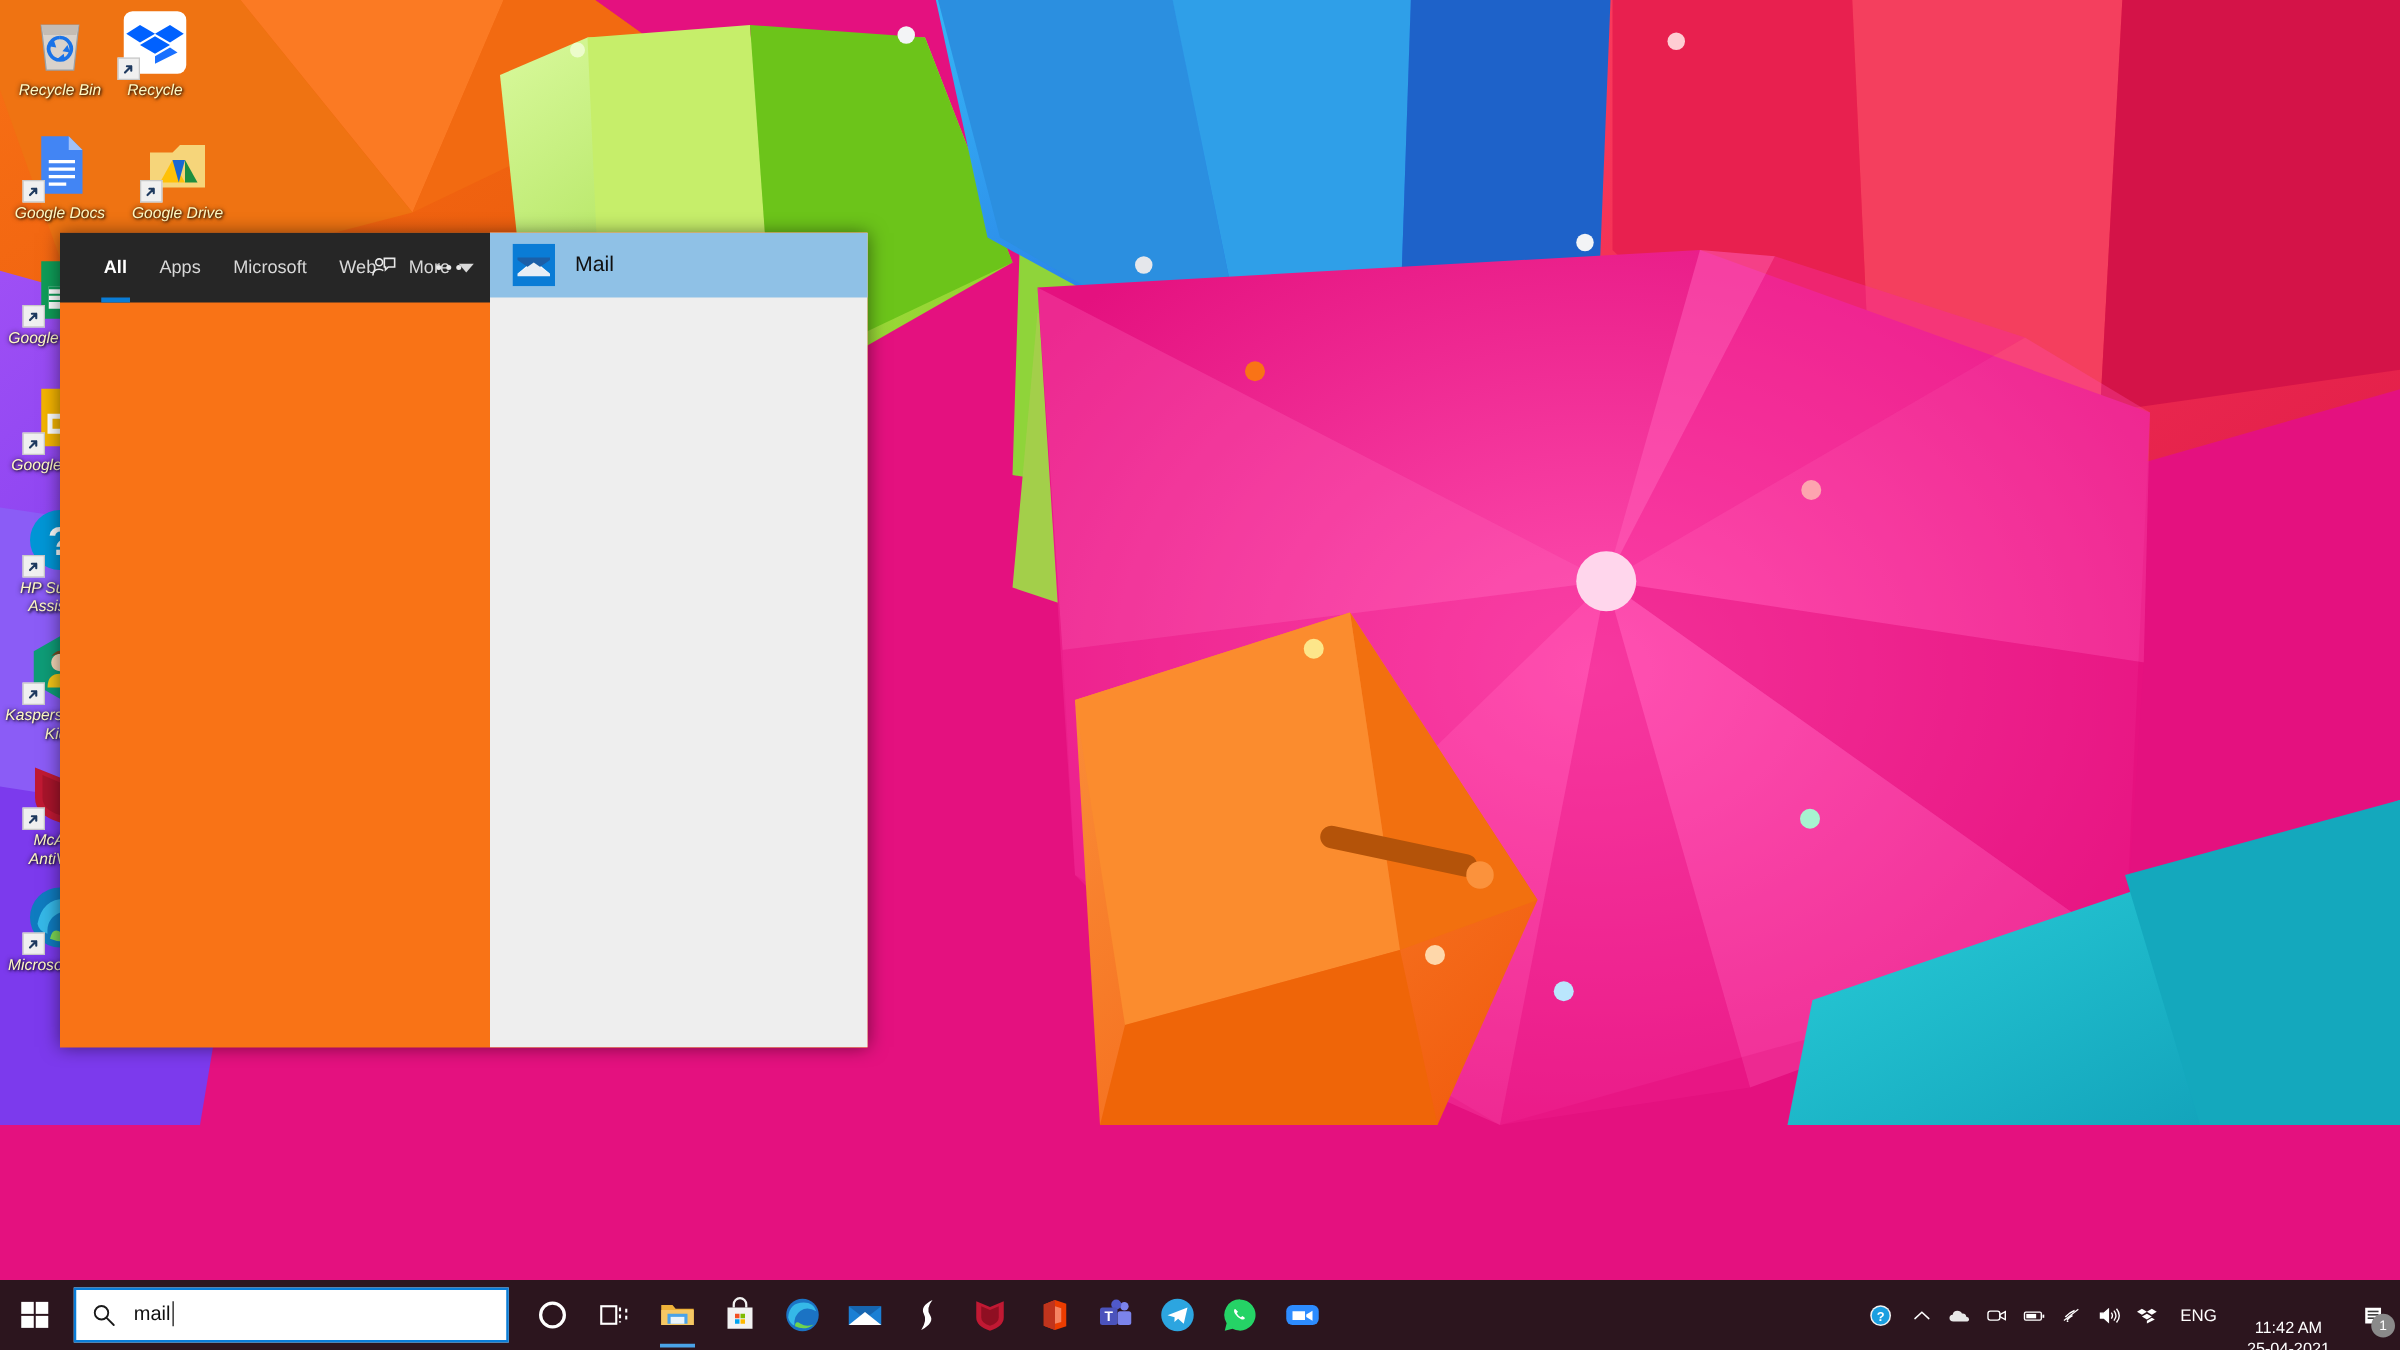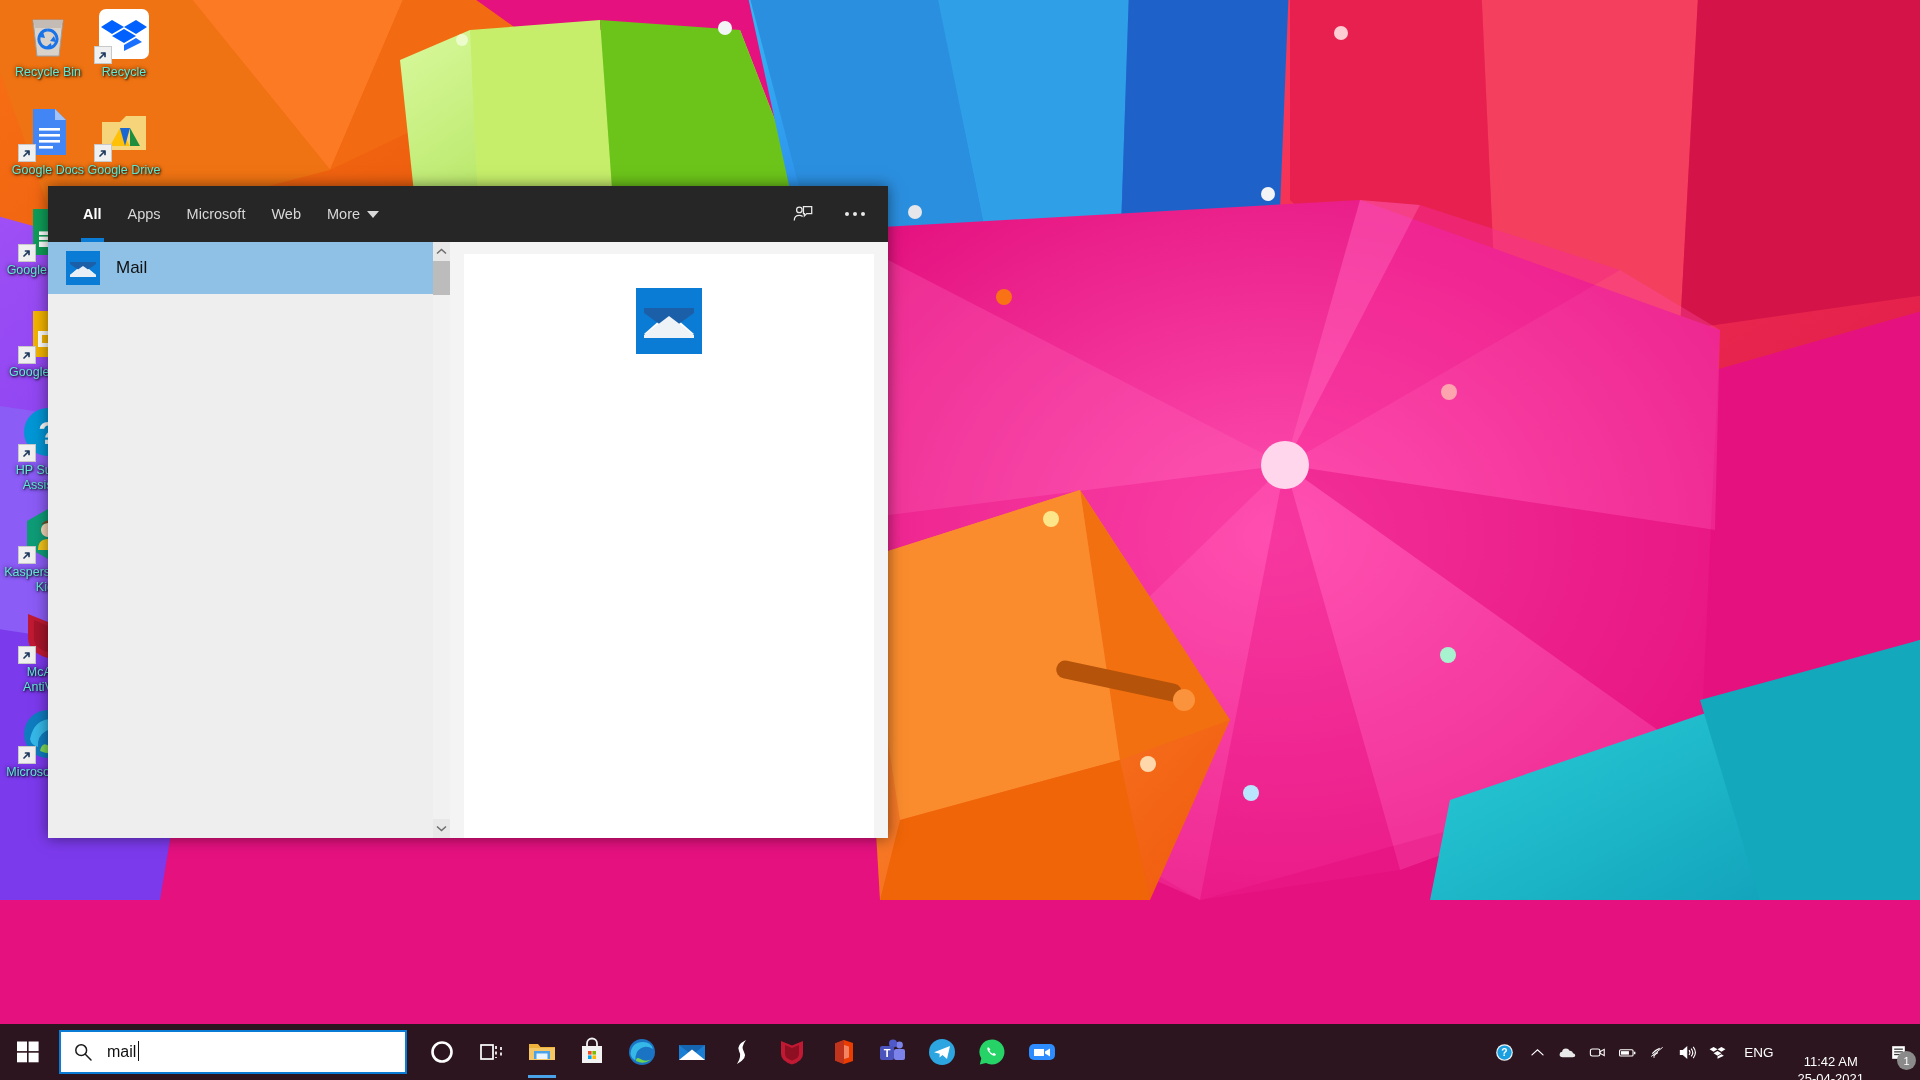--- a/index.html
+++ b/index.html
@@ -20,39 +20,40 @@
   #desktop-icons {
     position:absolute; left:0; top:0; width:180px; z-index:5;
   }
   .dicon {
     position:absolute; width:88px; text-align:center;
   }
   .dicon .glyph {
     width:56px; height:56px; margin:0 auto 3px auto; position:relative;
   }
   .dicon .lbl {
-    font-size:12.5px; color:#5eead4; line-height:15px;
+    font-size:12.5px; color:#fef9c3; line-height:15px;
     text-shadow:1px 1px 2px rgba(0,0,0,.85), 0 0 4px rgba(0,0,0,.7);
     word-wrap:break-word;
+    font-style:italic;
   }
   .shortcut-arrow {
     position:absolute; left:-2px; bottom:-2px;
     width:18px; height:18px; background:#f0f0f0;
     border:1px solid #c8c8c8;
     display:flex; align-items:center; justify-content:center;
   }
   .shortcut-arrow svg { width:12px; height:12px; }
 
   
   #search-panel {
     position:absolute; left:48px; top:186px;
-    width:840px; height:652px; z-index:40;
+    width:646px; height:652px; z-index:40;
     background:#f97316;
     box-shadow:0 0 14px rgba(0,0,0,.5);
-    display:flex; flex-direction:column;
+    display:flex; flex-direction:row;
     overflow:hidden;
   }
   #search-header {
     height:56px; background:#262626; position:relative; flex:0 0 auto;
     display:flex; align-items:center;
   }
   #tabs { display:flex; align-items:center; height:100%; padding-left:22px; }
   .tab {
     position:relative; height:100%; display:flex; align-items:center;
     padding:0 13px; color:#d8d8d8; font-size:14.5px; cursor:pointer;
@@ -339,21 +340,21 @@
         </svg>
         <span class="shortcut-arrow">
           <svg viewBox="0 0 12 12">
               <path d="M3 9 L8 4 M8 4 H4.5 M8 4 V7.5" stroke="#1f3a5f" stroke-width="1.7" fill="none" stroke-linecap="round"></path>
             </svg>
         </span>
       </div>
       <div class="lbl">Google Docs</div>
     </div>
 
-    <div class="dicon" style="left:80px; top:104px;text-align:center;">
+    <div class="dicon" style="left:98px; top:104px;text-align:center;">
       <div class="glyph">
         <svg viewBox="0 0 56 56" width="56" height="56">
           <path d="M6 18 H24 L30 12 H50 V46 H6 Z" fill="#f6d57a"></path>
           <path d="M24 24 L34 42 H14 Z" fill="#ffc107"></path>
           <path d="M34 24 L44 42 H34 Z" fill="#1e8e3e"></path>
           <path d="M24 24 L34 24 L29 42 Z" fill="#1967d2"></path>
         </svg>
         <span class="shortcut-arrow">
           <svg viewBox="0 0 12 12">
               <path d="M3 9 L8 4 M8 4 H4.5 M8 4 V7.5" stroke="#1f3a5f" stroke-width="1.7" fill="none" stroke-linecap="round"></path>

